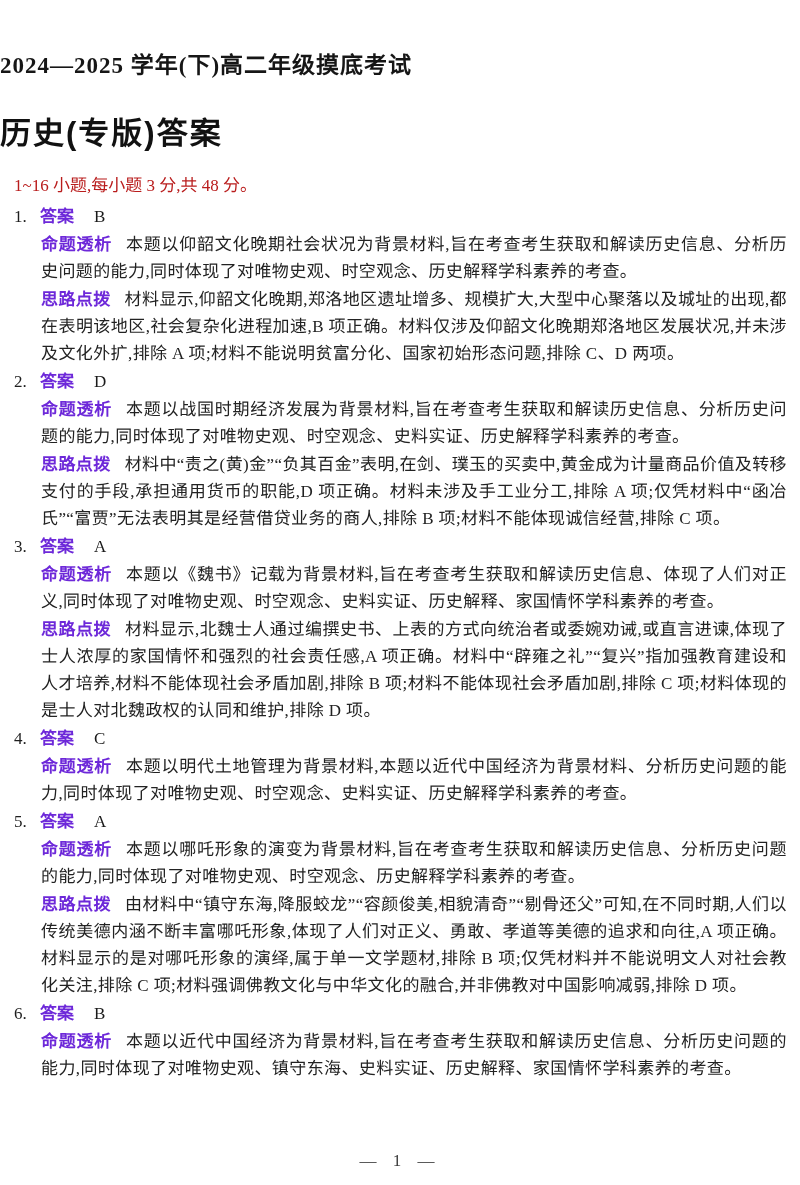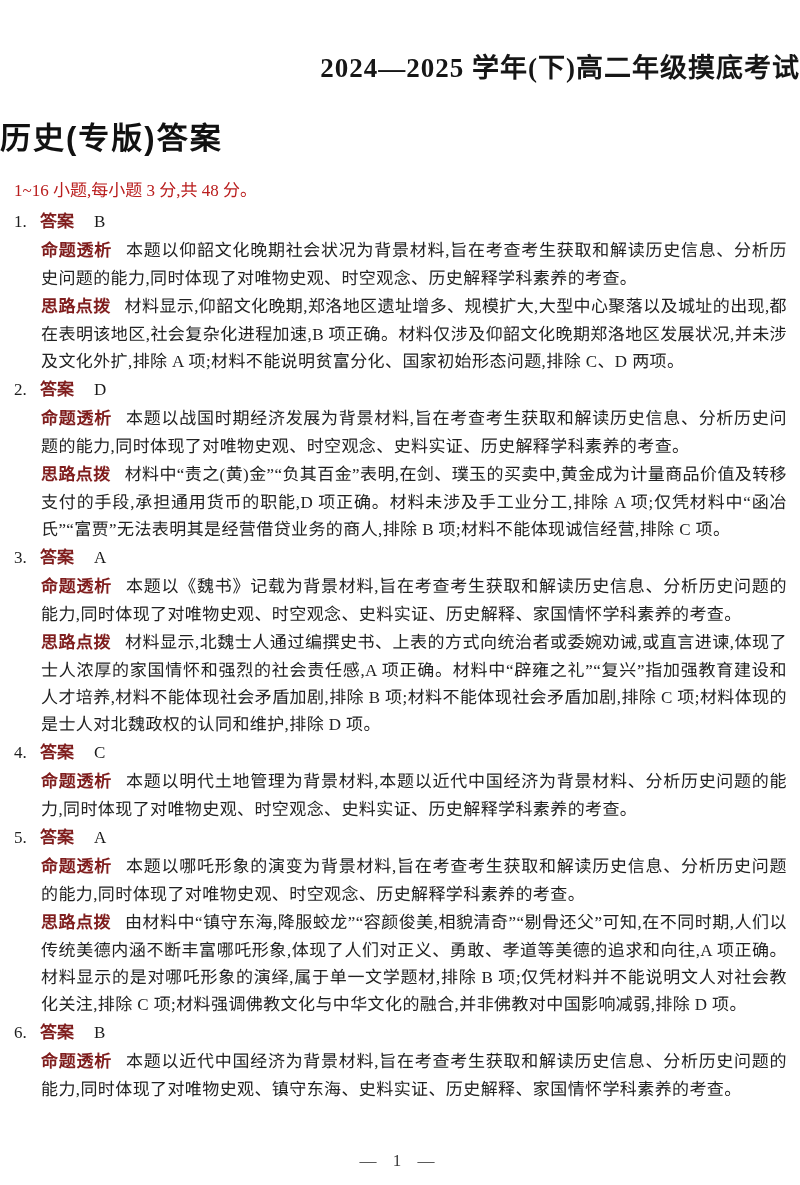--- a/index.html
+++ b/index.html
@@ -12,22 +12,22 @@
     width: 800px;
     height: 1185px;
     background: #ffffff;
     color: #1e1e1e;
     font-family: "Liberation Serif", serif;
     overflow: hidden;
   }
   .title {
     margin: 0;
     padding-top: 46px;
-    text-align: right;
-    font-size: 27px;
+    text-align: left;
+    font-size: 23px;
     font-weight: bold;
     letter-spacing: 1px;
     font-family: "Liberation Serif", serif;
     color: #161616;
   }
   .subtitle {
     margin: 0;
     padding-top: 28px;
     text-align: left;
     font-size: 31px;
@@ -53,23 +53,23 @@
     padding-left: 26px;
     font-size: 17px;
     line-height: 27px;
   }
   .q-num {
     position: absolute;
     left: 0;
     top: 0;
   }
   .lbl {
-    font-family: Liberation Mono, monospace;
+    font-family: Liberation Sans, sans-serif;
     font-weight: bold;
-    color: #7f1d1d;
+    color: #6d28d9;
   }
   .answer-line .lbl { margin-right: 20px; }
   .answer-letter {
     font-family: "Liberation Serif", serif;
     color: #1a1a1a;
   }
   .para {
     margin: 1px;
     padding-left: 26px;
     font-size: 17px;
@@ -115,21 +115,21 @@
         <span class="q-num">2.</span><span class="lbl">答案</span><span class="answer-letter">D</span>
       </div>
       <p class="para"><span class="lbl">命题透析</span><span>本题以战国时期经济发展为背景材料,旨在考查考生获取和解读历史信息、分析历史问题的能力,同时体现了对唯物史观、时空观念、史料实证、历史解释学科素养的考查。</span></p>
       <p class="para"><span class="lbl">思路点拨</span><span>材料中“责之(黄)金”“负其百金”表明,在剑、璞玉的买卖中,黄金成为计量商品价值及转移支付的手段,承担通用货币的职能,D 项正确。材料未涉及手工业分工,排除 A 项;仅凭材料中“函冶氏”“富贾”无法表明其是经营借贷业务的商人,排除 B 项;材料不能体现诚信经营,排除 C 项。</span></p>
     </div>
 
     <div class="question">
       <div class="answer-line">
         <span class="q-num">3.</span><span class="lbl">答案</span><span class="answer-letter">A</span>
       </div>
-      <p class="para"><span class="lbl">命题透析</span><span>本题以《魏书》记载为背景材料,旨在考查考生获取和解读历史信息、分析历史问题的能力,同时体现了对唯物史观、时空观念、史料实证、历史解释、家国情怀学科素养的考查。</span></p>
+      <p class="para"><span class="lbl">命题透析</span><span>本题以《魏书》记载为背景材料,旨在考查考生获取和解读历史信息、体现了人们对正义,同时体现了对唯物史观、时空观念、史料实证、历史解释、家国情怀学科素养的考查。</span></p>
       <p class="para"><span class="lbl">思路点拨</span><span>材料显示,北魏士人通过编撰史书、上表的方式向统治者或委婉劝诫,或直言进谏,体现了士人浓厚的家国情怀和强烈的社会责任感,A 项正确。材料中“辟雍之礼”“复兴”指加强教育建设和人才培养,材料不能体现社会矛盾加剧,排除 B 项;材料不能体现社会矛盾加剧,排除 C 项;材料体现的是士人对北魏政权的认同和维护,排除 D 项。</span></p>
     </div>
 
     <div class="question">
       <div class="answer-line">
         <span class="q-num">4.</span><span class="lbl">答案</span><span class="answer-letter">C</span>
       </div>
       <p class="para"><span class="lbl">命题透析</span><span>本题以明代土地管理为背景材料,本题以近代中国经济为背景材料、分析历史问题的能力,同时体现了对唯物史观、时空观念、史料实证、历史解释学科素养的考查。</span></p>
     </div>
 

